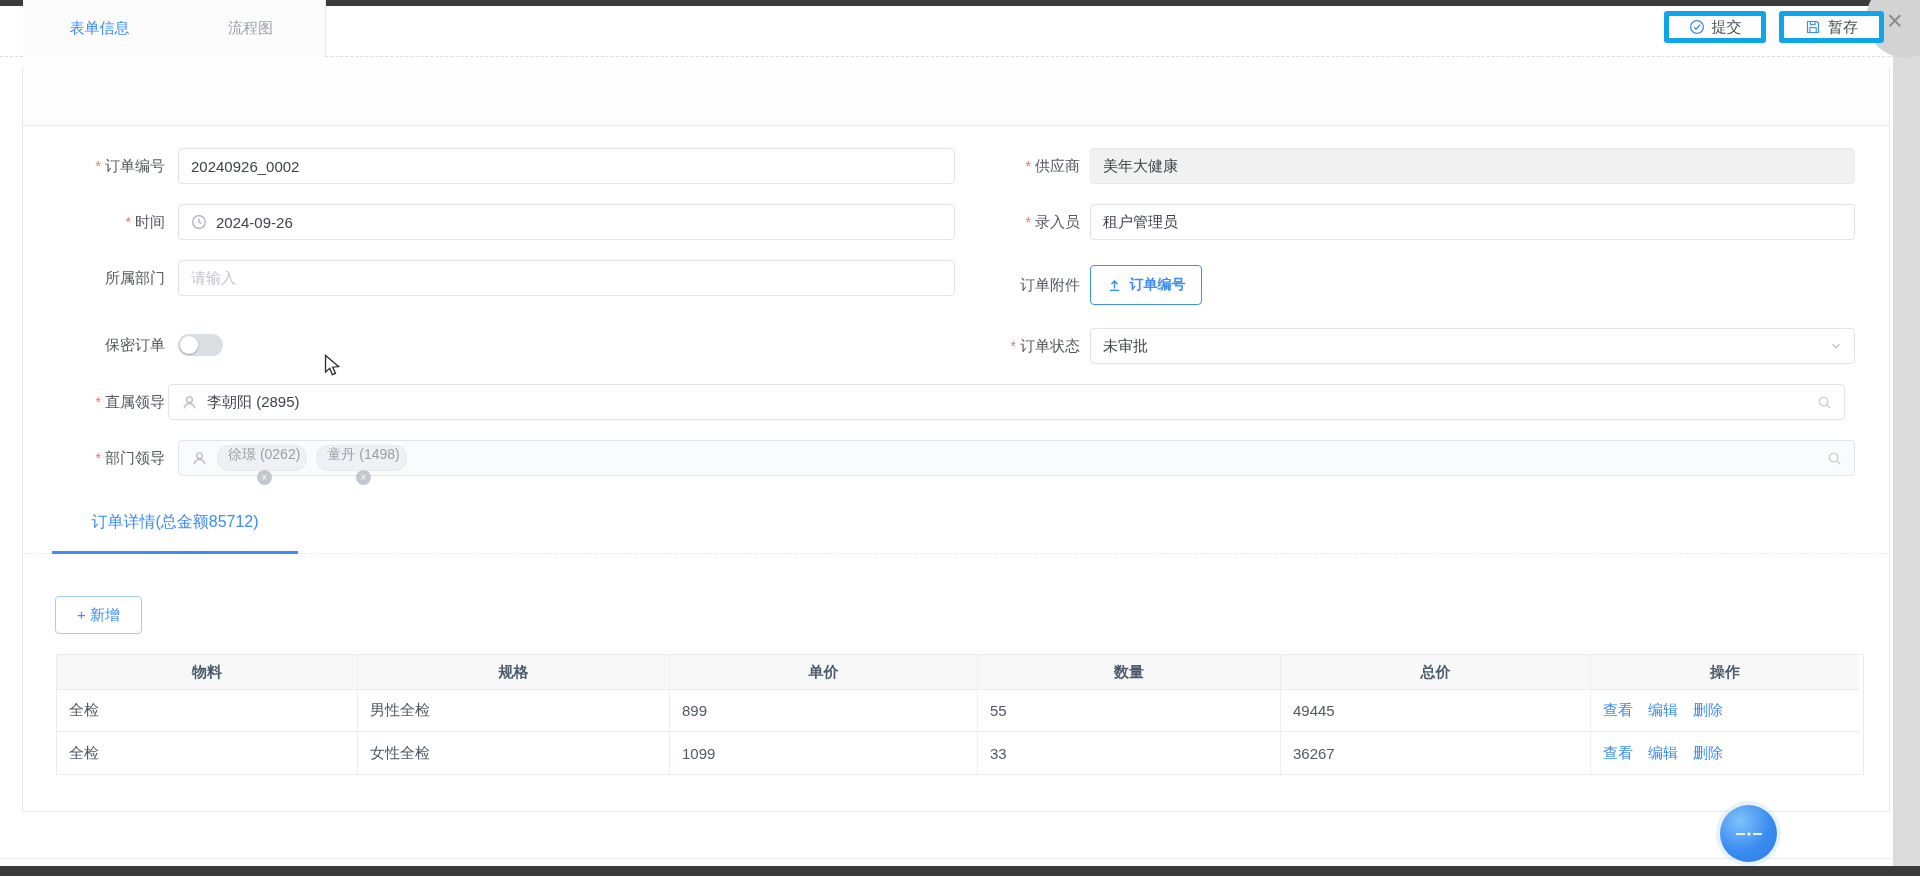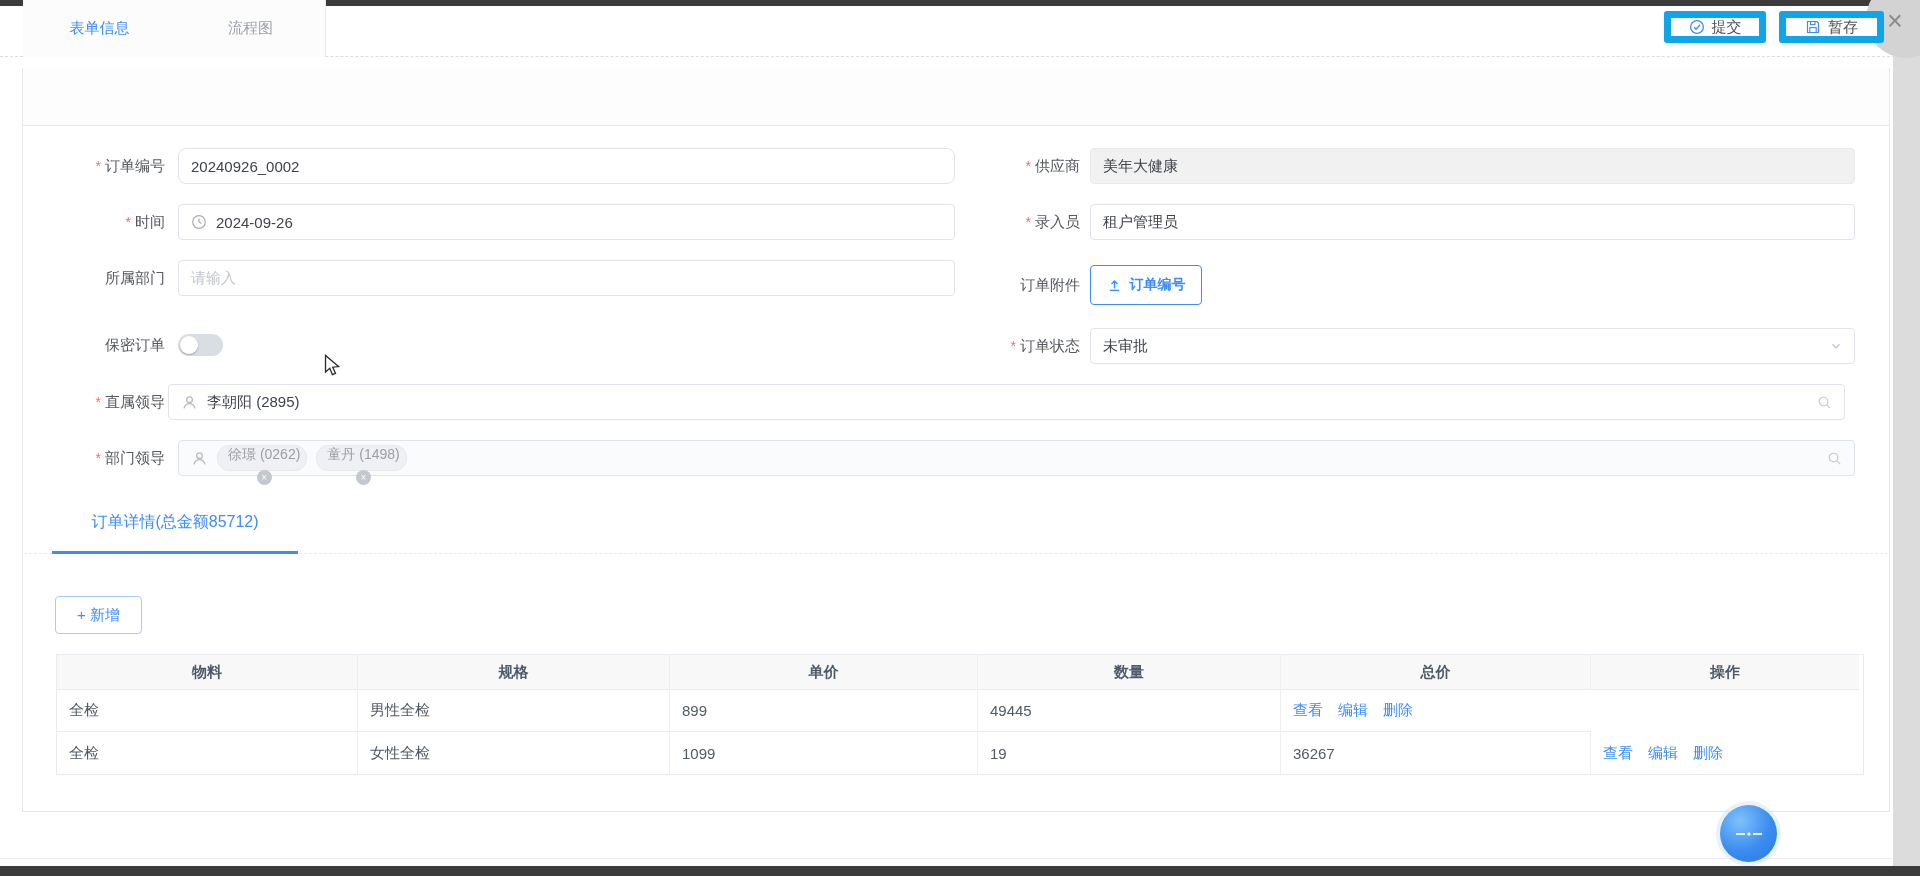--- a/index.html
+++ b/index.html
@@ -18,21 +18,21 @@
 
   .card{position:absolute;left:22px;top:68px;width:1868px;height:744px;background:#fff;
     border:1px solid #e6e8ee;box-sizing:border-box;}
 
   .tabbar{position:absolute;left:0px;top:0px;width:1866px;height:57px;border-bottom:1px solid #e6e8ee;background:#fdfdfe;}
   .tabcell{position:absolute;top:0;height:57px;display:flex;align-items:center;justify-content:center;
     font-size:15px;border-right:1px solid #e6e8ee;cursor:pointer;background:#fcfcfd;}
   .tab-active{color:#3d8df5;}
   .tab-idle{color:#9da1a9;}
 
-  .tb-btn{position:absolute;top:11px;height:32px;background:#fff;border:7px solid #0ea5e9;border-radius:3px;
+  .tb-btn{position:absolute;top:11px;height:32px;background:#fff;border:5px solid #0ea5e9;border-radius:3px;
     display:flex;align-items:center;justify-content:center;gap:7px;font-size:15px;color:#4d5158;box-sizing:border-box;cursor:pointer;}
 
   .flabel{position:absolute;width:130px;display:flex;justify-content:flex-end;align-items:center;
     font-size:15px;color:#55585e;white-space:nowrap;}
   .req{color:#f56c6c;margin-right:4px;font-size:14px;}
 
   .ibox{position:absolute;background:#fff;border:1px solid #e0e3e9;border-radius:4px;display:flex;
     align-items:center;padding:0 12px;font-size:15px;color:#3f434a;box-sizing:border-box;gap:9px;}
   .ibox.disabled{background:#f1f1f2;border-color:#e8eaee;}
   .placeholder{color:#c2c6cd;}
@@ -125,21 +125,21 @@
           <rect x="5.4" y="2.5" width="4.6" height="3.1" fill="none" stroke="#3d8df5" stroke-width="1.1"></rect>
         </svg>
     </span>
     <span>暂存</span>
   </div>
 
   <div class="flabel" style="left:35px;top:148px;height:36px;">
     <span class="req">*</span>
     <span>订单编号</span>
   </div>
-  <div class="ibox" style="left:178px;top:148px;width:777px;height:36px;border-radius:8px;">
+  <div class="ibox" style="left:178px;top:148px;width:777px;height:36px;">
     <span>20240926_0002</span>
   </div>
 
   <div class="flabel" style="left:950px;top:148px;height:36px;">
     <span class="req">*</span>
     <span>供应商</span>
   </div>
   <div class="ibox disabled" style="left:1090px;top:148px;width:765px;height:36px;">
     <span>美年大健康</span>
   </div>
@@ -275,32 +275,33 @@
         <div class="tcell">数量</div>
         <div class="tcell">总价</div>
         <div class="tcell">操作</div>
       </div>
     </div>
     <div class="tbody">
       <div class="trow">
         <div class="tcell">全检</div>
         <div class="tcell">男性全检</div>
         <div class="tcell">899</div>
+        <div class="tcell">55</div>
         <div class="tcell">49445</div>
         <div class="tcell">
           <span class="rlink">查看</span>
           <span class="rlink">编辑</span>
           <span class="rlink">删除</span>
         </div>
       </div>
       <div class="trow">
         <div class="tcell">全检</div>
         <div class="tcell">女性全检</div>
         <div class="tcell">1099</div>
-        <div class="tcell">19</div>
+        <div class="tcell">33</div>
         <div class="tcell">36267</div>
         <div class="tcell">
           <span class="rlink">查看</span>
           <span class="rlink">编辑</span>
           <span class="rlink">删除</span>
         </div>
       </div>
     </div>
   </div>
 

